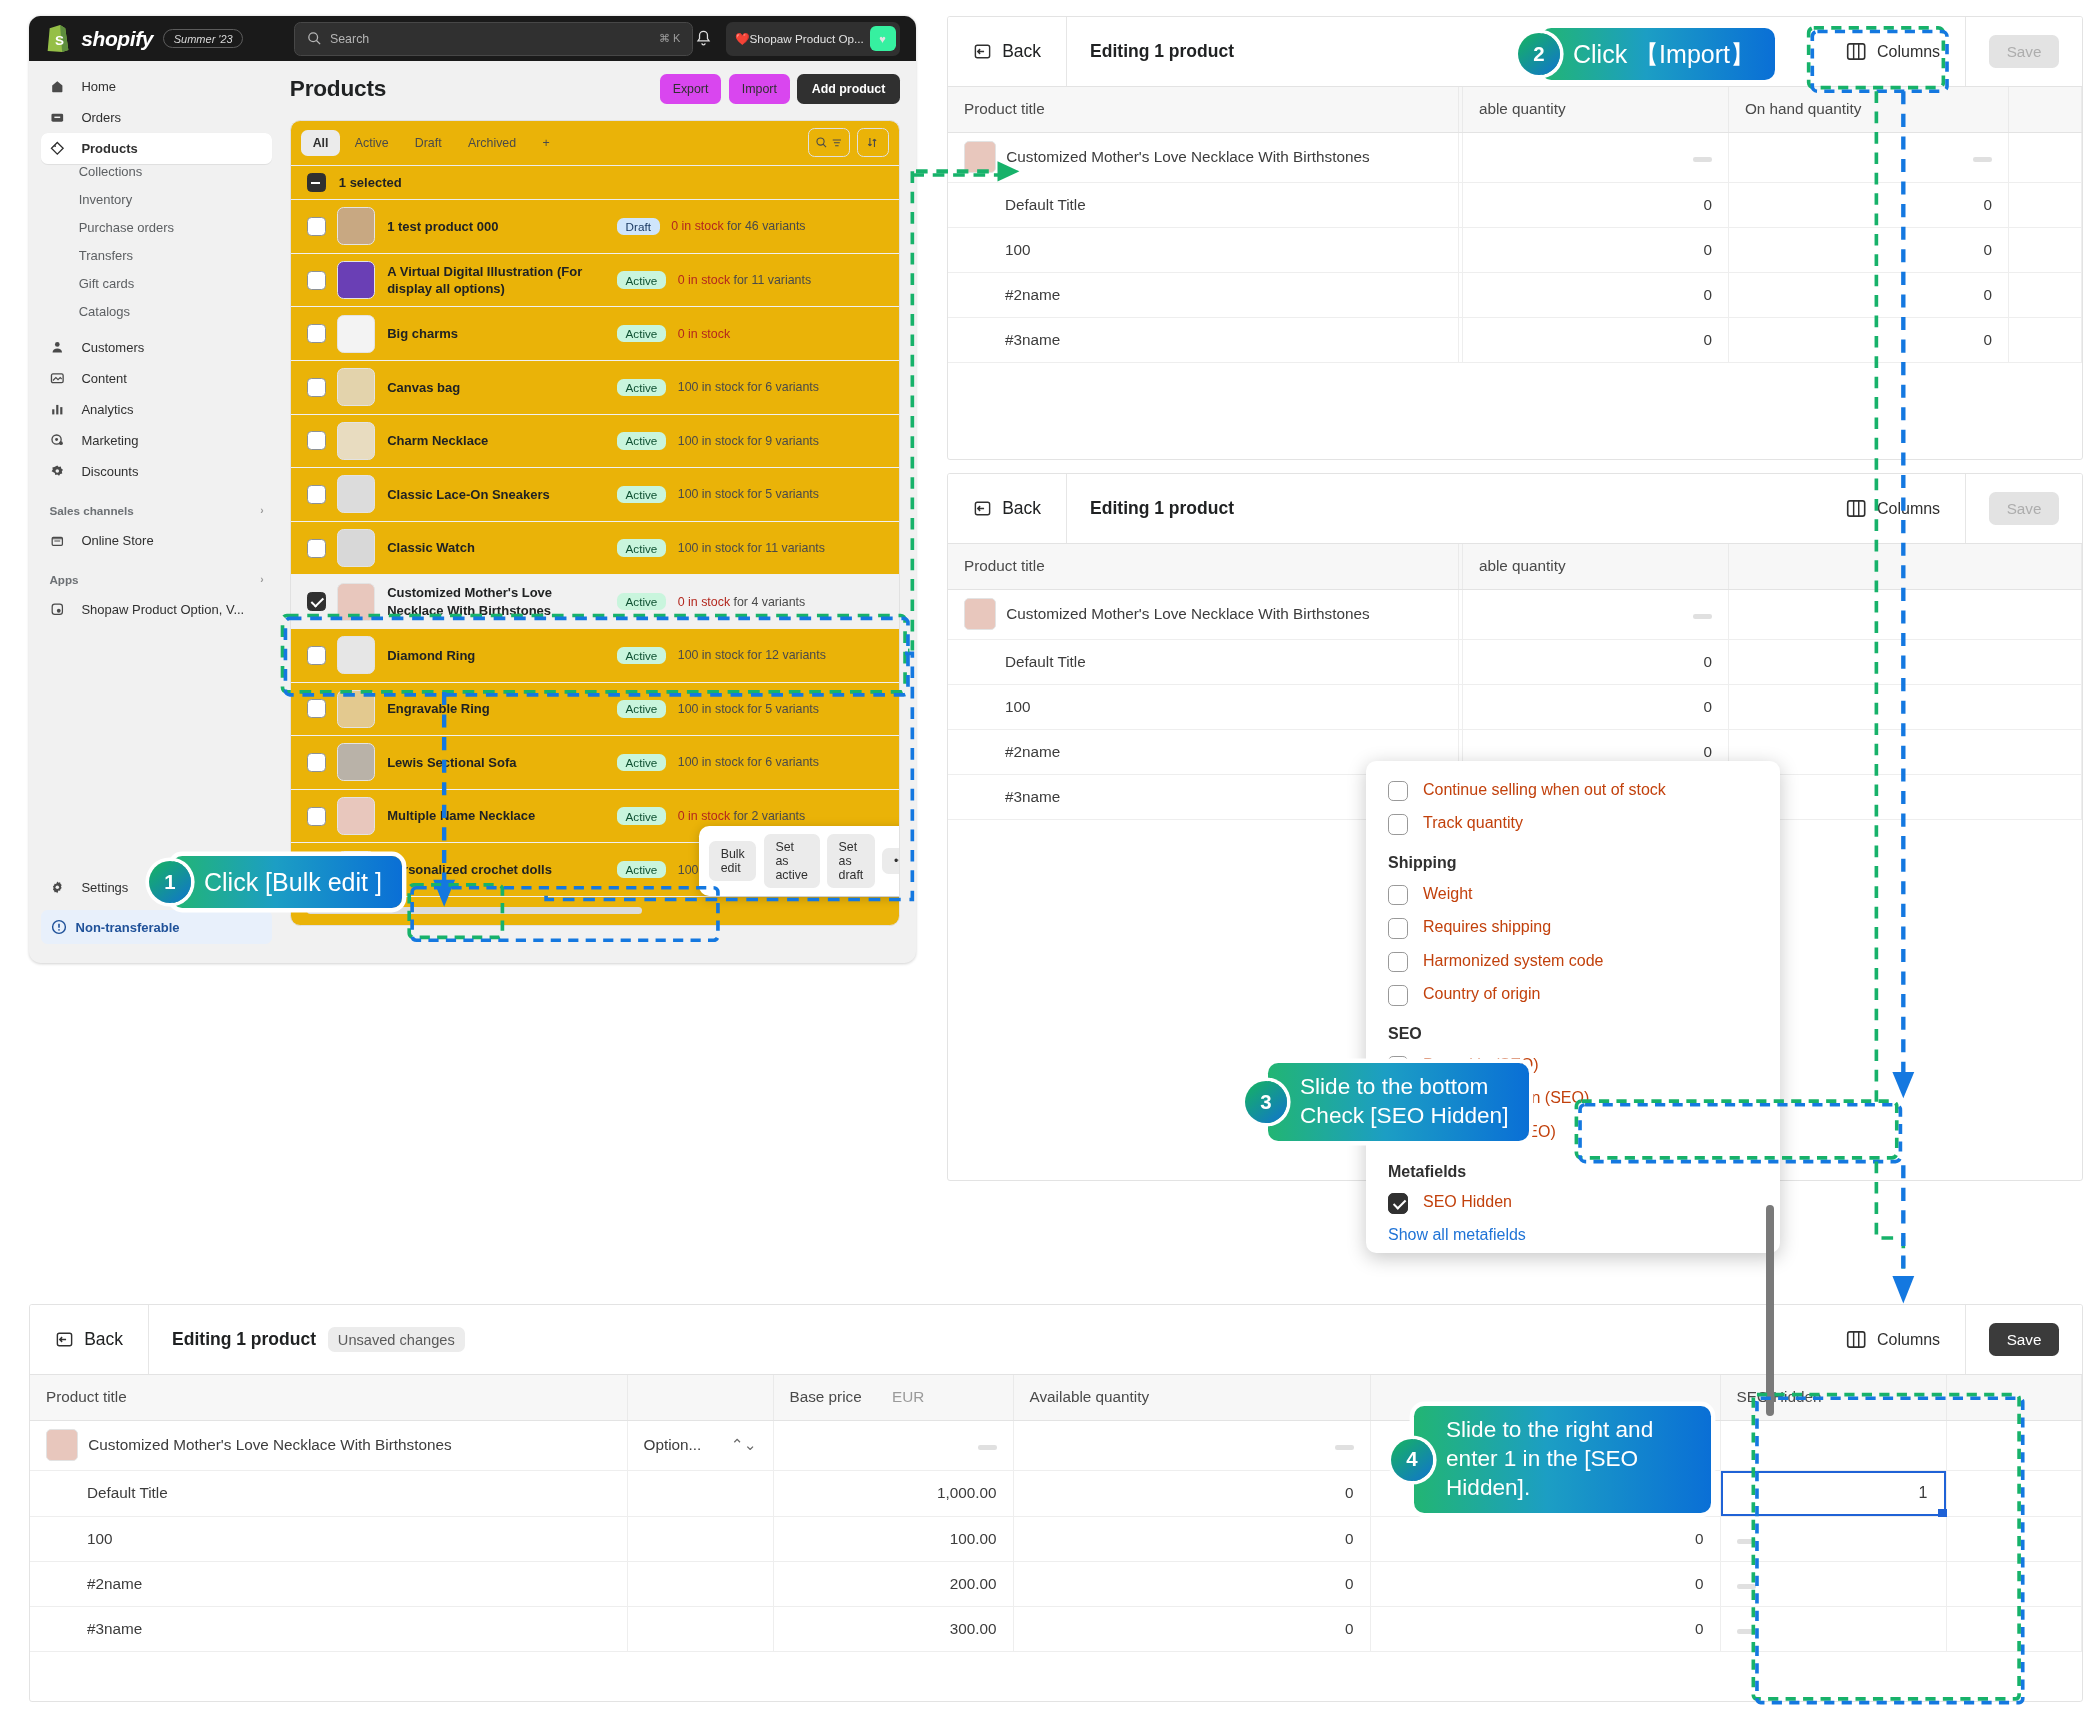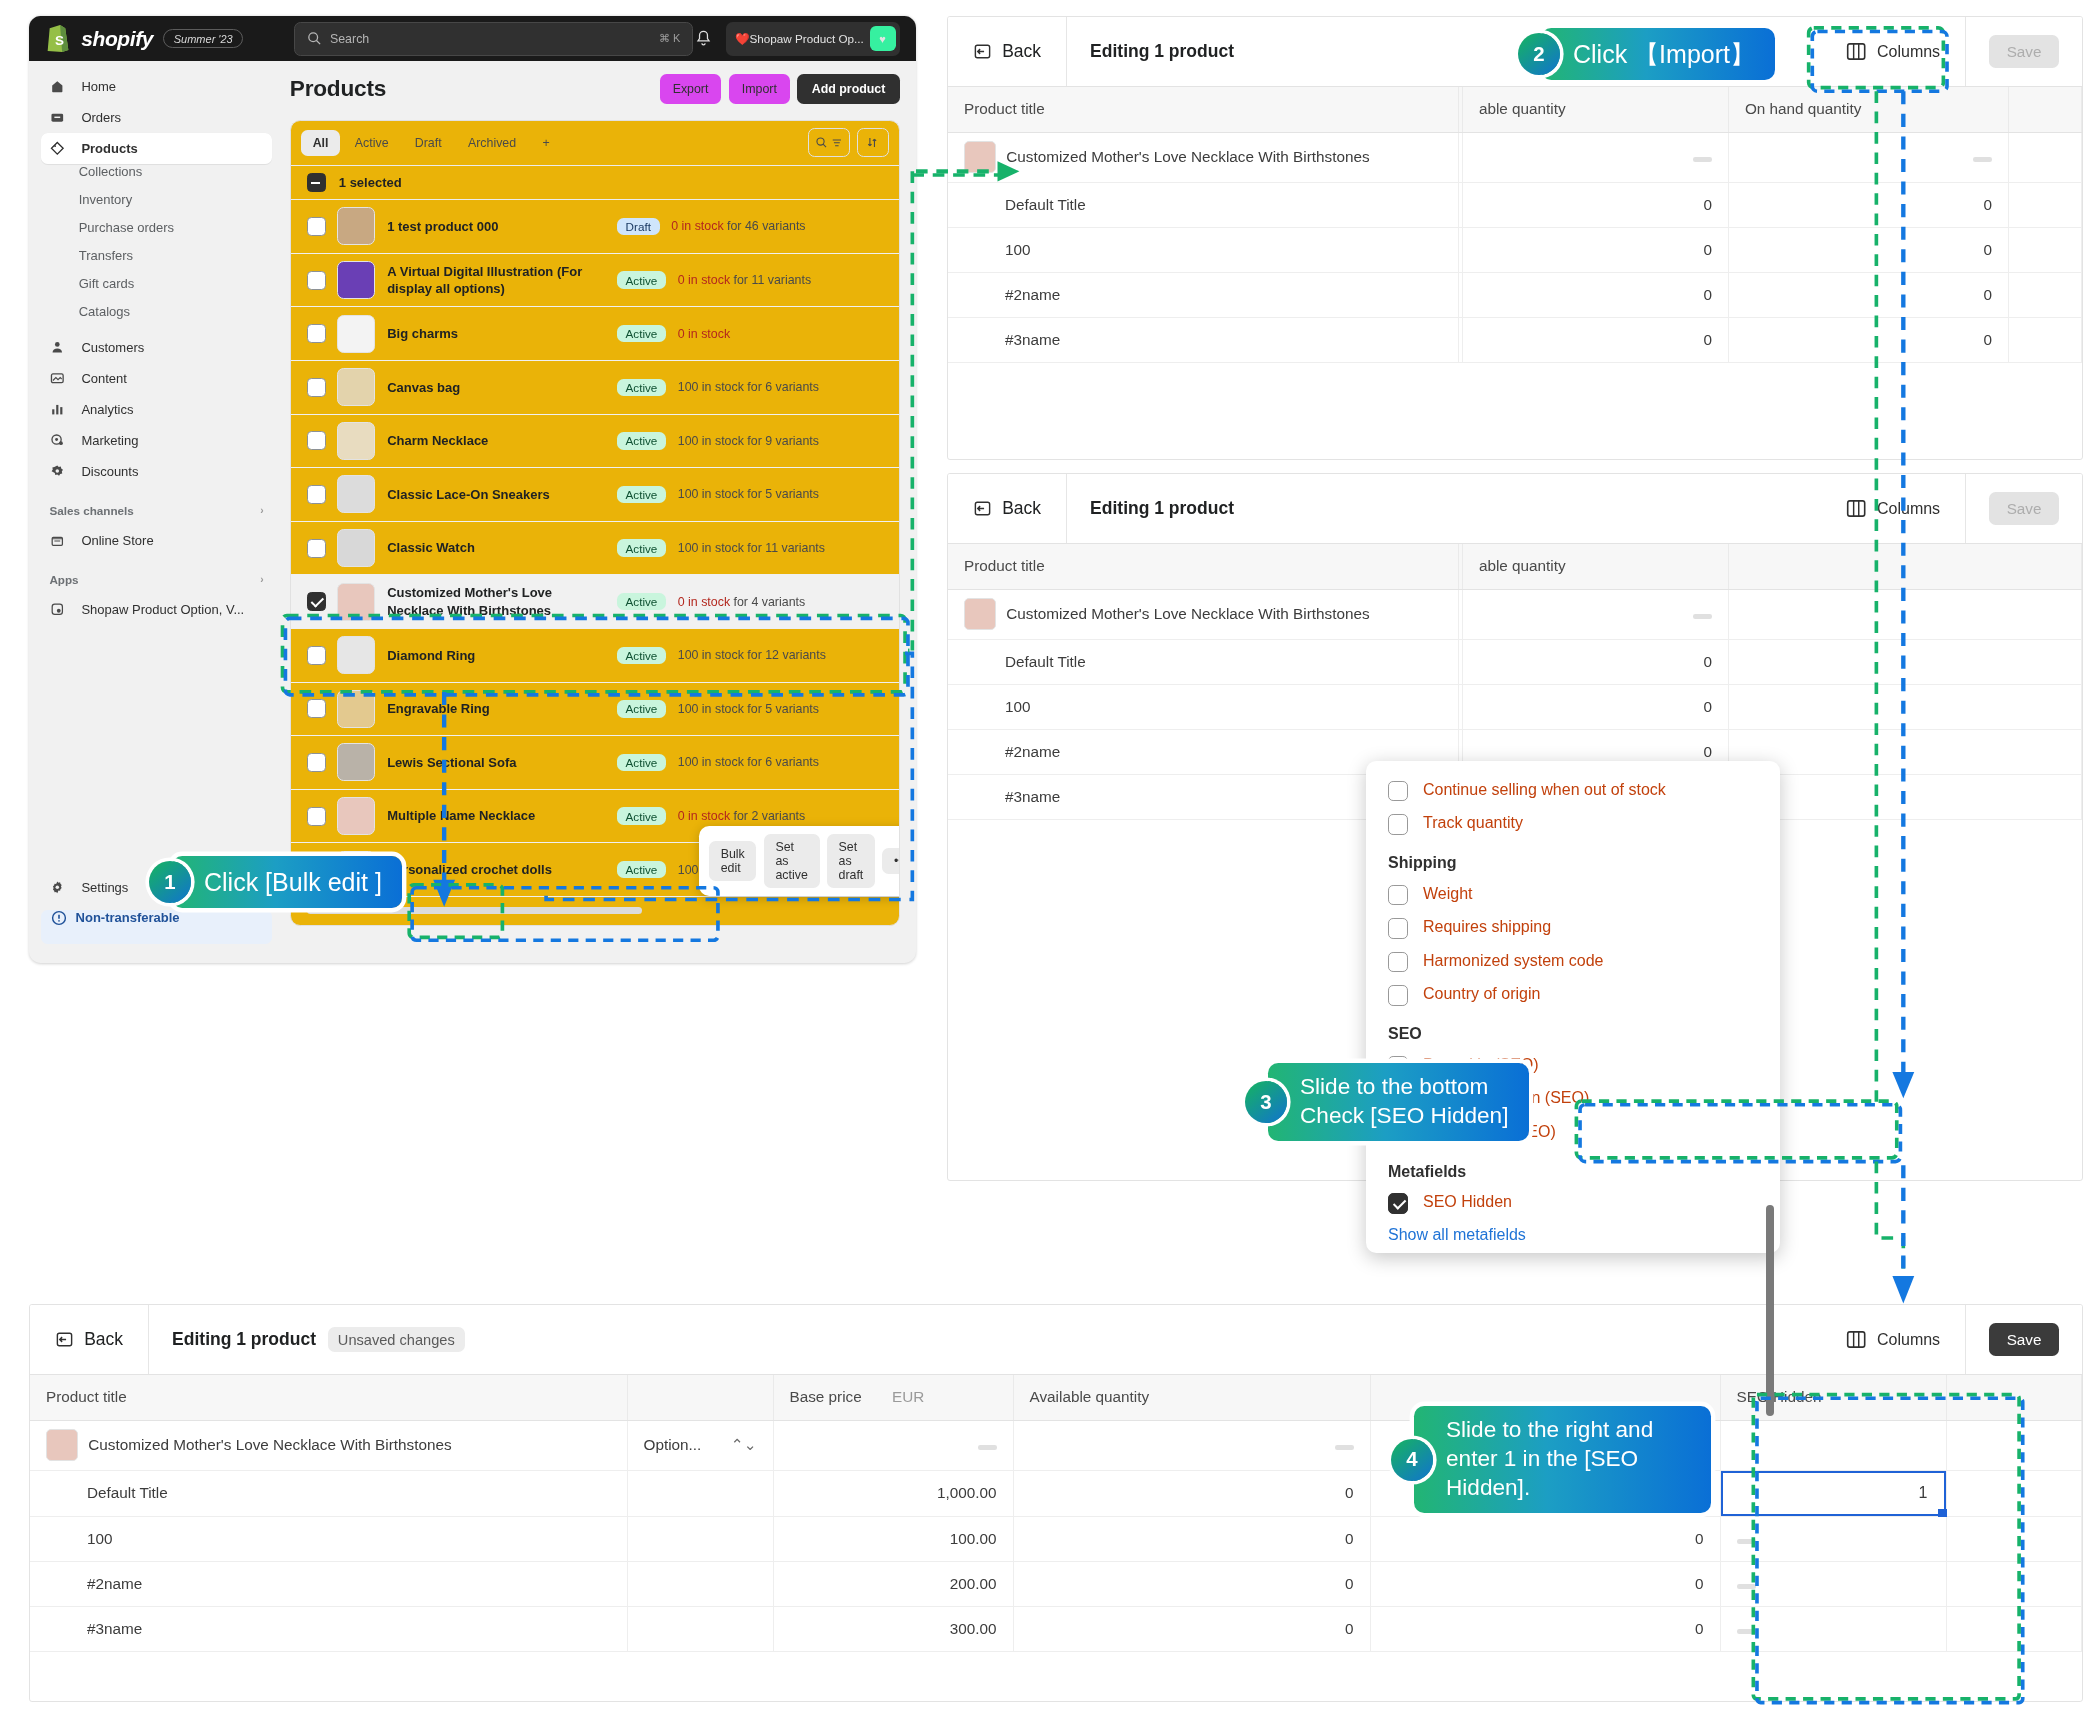--- a/index.html
+++ b/index.html
@@ -33,21 +33,21 @@
   .admin-body{ display:flex; height:calc(100% - 45px); }
   .sidebar{ width:255px; padding:10.2px 11.7px 0 11.7px; flex:0 0 255px; position:relative;}
   .nav-item{ display:flex; align-items:center; gap:16px; height:31px; padding:0 8.7px; border-radius:6.6px;
     font-size:13px; color:#303030; cursor:pointer;}
   .nav-item.active{ background:#fff; font-weight:bold; box-shadow:0 0.7px 0.7px rgba(0,0,0,.07);}
   .nav-sub{ padding-left:38px; height:28px; display:flex; font-size:13px; color:#5c5f62;}
   .nav-group{ display:flex;align-items:center; padding:0 8.7px; height:29px; font-size:11.7px; font-weight:bold; color:#6d7175; margin-top:8.7px;}
   .nav-group .chev{ margin-left:auto; color:#9a9a9a; font-size:10.2px;}
   .nav-ico{ width:16px;height:16px;display:flex;align-items:center;justify-content:center; color:#4a4a4a;}
   .sidebar-bottom{ position:absolute; bottom:19px; left:11.7px; right:11.7px;}
-  .nontransfer{ background:#e8f0fb; border-radius:6.6px; height:34px; display:flex; gap:8.7px; padding:0 10.2px;
+  .nontransfer{ background:#e8f0fb; border-radius:6.6px; height:34px; display:flex; align-items:center; gap:8.7px; padding:0 10.2px;
     color:#1f5199; font-size:13px; font-weight:bold; margin-top:7.3px;}
 
   .content{ flex:1; padding:13px 16px 0 5.8px; min-width:0;}
   .page-title{ font-size:22.6px; font-weight:bold; letter-spacing:-0.2px; }
   .content-head{ display:flex; align-items:center; }
   .head-actions{ margin-left:auto; display:flex; gap:7.3px; }
   .btn-plain{ background:#d946ef; border:none; border-radius:6.6px; height:30px; padding:0 13px; font-size:12.4px; color:#303030; cursor:pointer;}
   .btn-dark{ background:#303030; color:#fff; border:none; border-radius:6.6px; height:30px; padding:0 14.6px; font-size:12.4px; font-weight:bold; cursor:pointer;}
   .card{ margin-top:16px; background:#eab308; border-radius:10.2px; border:0.7px solid #e1e1e1; overflow:hidden; position:relative;}
   .tabs-row{ display:flex; align-items:center; padding:7.3px 10.2px; gap:2.9px; }

